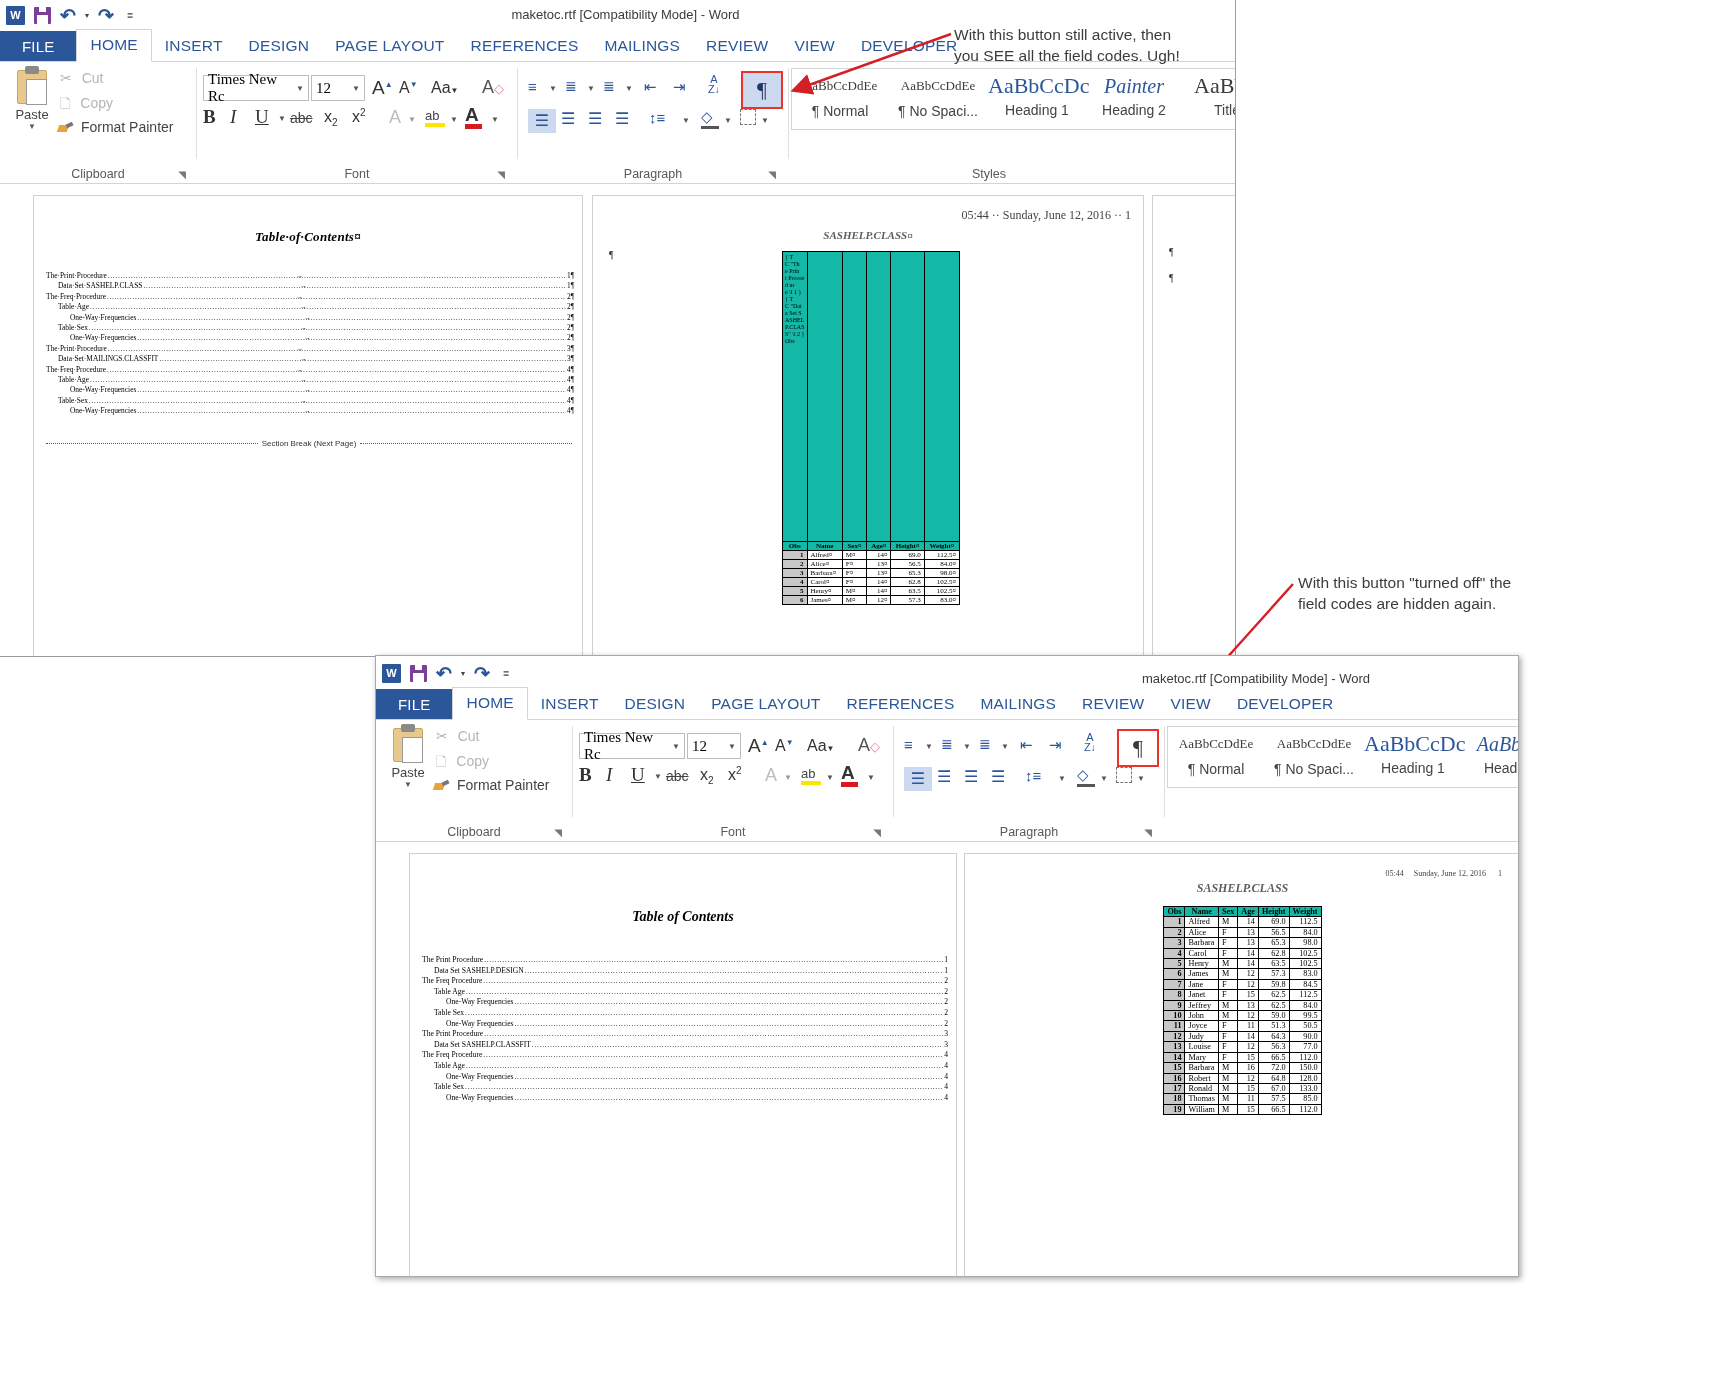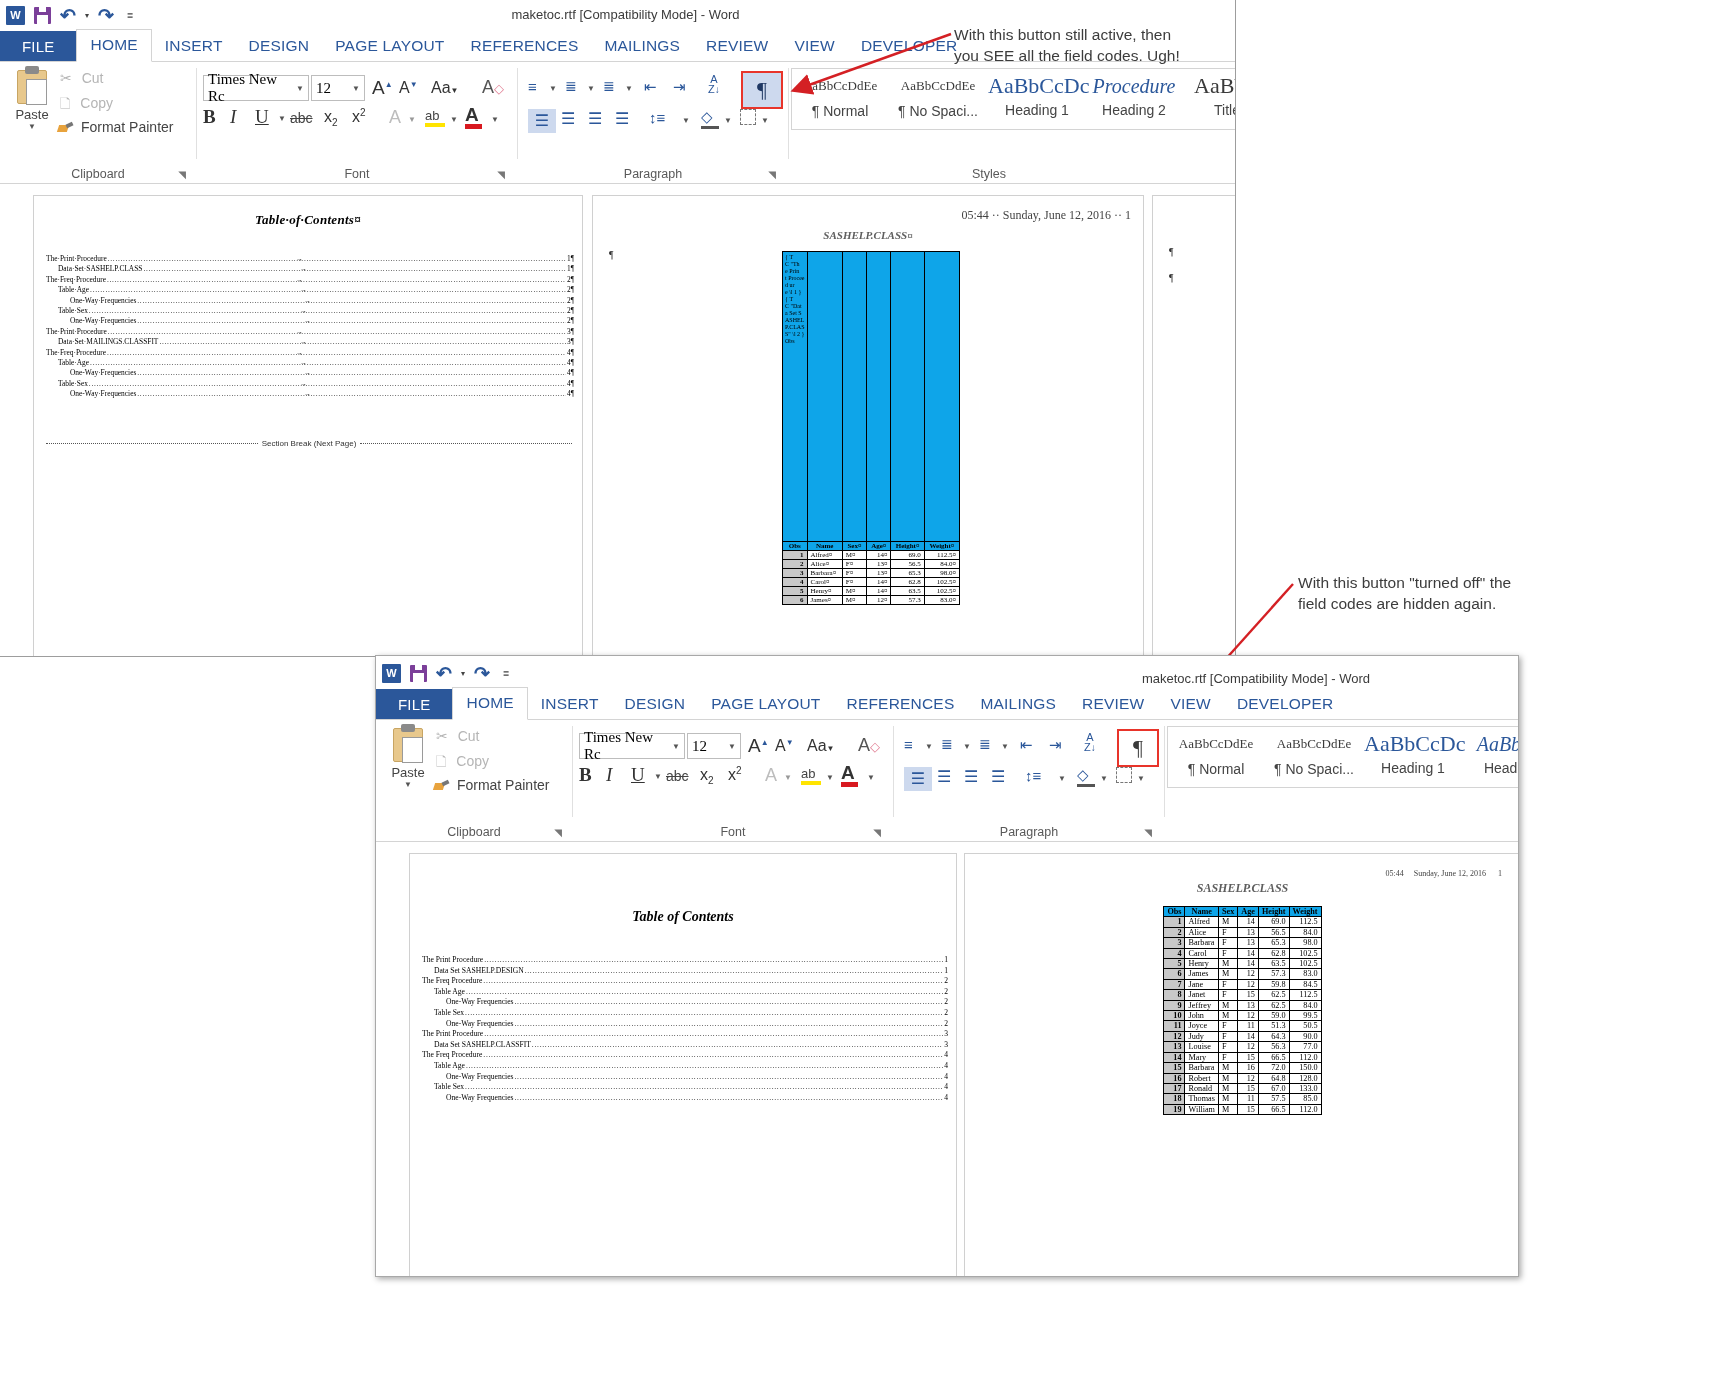--- a/index.html
+++ b/index.html
@@ -57,21 +57,21 @@
   .page { position:absolute; background:#fff; border:1px solid #d0d0d0; overflow:hidden; }
   .doctitle { text-align:center; font-family:"Liberation Serif", serif; font-style:italic; font-weight:bold; }
   .toc { font-family:"Liberation Serif", serif; }
   .tocline { display:flex; align-items:baseline; white-space:nowrap; }
   .tocdots { flex:1 1 auto; overflow:hidden; white-space:nowrap; color:#000; margin:0 1px; }
 
   .sastitle { text-align:center; font-family:"Liberation Serif", serif; font-style:italic;
               font-weight:bold; color:#5e5e5e; }
   .sastbl { border-collapse:collapse; font-family:"Liberation Serif", serif; margin:0 auto; }
   .sastbl td, .sastbl th { border:1px solid #000; padding:0 3px; }
-  .sastbl th { background:#0ea5e9; font-weight:bold; text-align:center; }
+  .sastbl th { background:#14b8a6; font-weight:bold; text-align:center; }
   .sastbl td.obs { background:#c8c8c8; text-align:right; font-weight:bold; }
   .sastbl td.nm { text-align:left; }
   .sastbl td.sx { text-align:left; }
   .sastbl td.num { text-align:right; }
 
   
   .anno { position:absolute; color:#3c3c3c; font-family:"Liberation Sans", sans-serif; }
   .arrowsvg { position:absolute; overflow:visible; }
 
   .shadowframe { position:absolute; border:1px solid #a8a8a8; box-shadow:2px 2px 6px rgba(0,0,0,.35); }
@@ -217,36 +217,36 @@
         </div>
         <div class="stylecell" style="left:96px;width:100px;">
           <div class="stylesample" style="font-size:13px;margin-top:9px;">AaBbCcDdEe</div>
           <div class="stylename" style="font-size:14px;margin-top:9px;">¶ No Spaci...</div>
         </div>
         <div class="stylecell" style="left:196px;width:98px;">
           <div class="stylesample" style="font-size:22px;margin-top:4px;color:#2b579a;">AaBbCcDc</div>
           <div class="stylename" style="font-size:14px;margin-top:3px;">Heading 1</div>
         </div>
         <div class="stylecell" style="left:294px;width:96px;">
-          <div class="stylesample" style="font-size:20px;font-style:italic;margin-top:6px;color:#2b579a;">Procedure</div>
+          <div class="stylesample" style="font-size:20px;font-style:italic;margin-top:6px;color:#2b579a;">Painter</div>
           <div class="stylename" style="font-size:14px;margin-top:4px;">Heading 2</div>
         </div>
         <div class="stylecell" style="left:390px;width:90px;">
           <div class="stylesample" style="font-size:22px;margin-top:4px;">AaBbC</div>
           <div class="stylename" style="font-size:14px;margin-top:3px;">Title</div>
         </div>
       </div>
       <div class="grplabel" style="width:400px;left:0;">Styles</div>
     </div>
   </div>
 
   <div class="docarea" style="left:0;top:185px;width:1236px;height:472px;background:#fff;">
 
     <div class="page" style="left:33px;top:10px;width:550px;height:470px;">
-      <div class="doctitle" style="font-size:13px;margin-top:16px;letter-spacing:.3px;">Table·of·Contents¤</div>
+      <div class="doctitle" style="font-size:13px;margin-top:33px;letter-spacing:.3px;">Table·of·Contents¤</div>
       <div class="toc" style="margin-top:26px;padding:0 8px 0 12px;font-size:7.4px;line-height:10.4px;">
           <div class="tocline" style="padding-left: 0px; position: relative;">
             <span>The·Print·Procedure</span>
             <span style="position: absolute; left: 250px; font-size: 7px;">→</span>
             <span class="tocdots" style="letter-spacing: 0.7px;">....................................................................................................................................................................................................................................................................</span>
             <span>1¶</span>
           </div>
           <div class="tocline" style="padding-left: 12px; position: relative;">
             <span>Data·Set·SASHELP.CLASS</span>
             <span style="position: absolute; left: 254px; font-size: 7px;">→</span>

